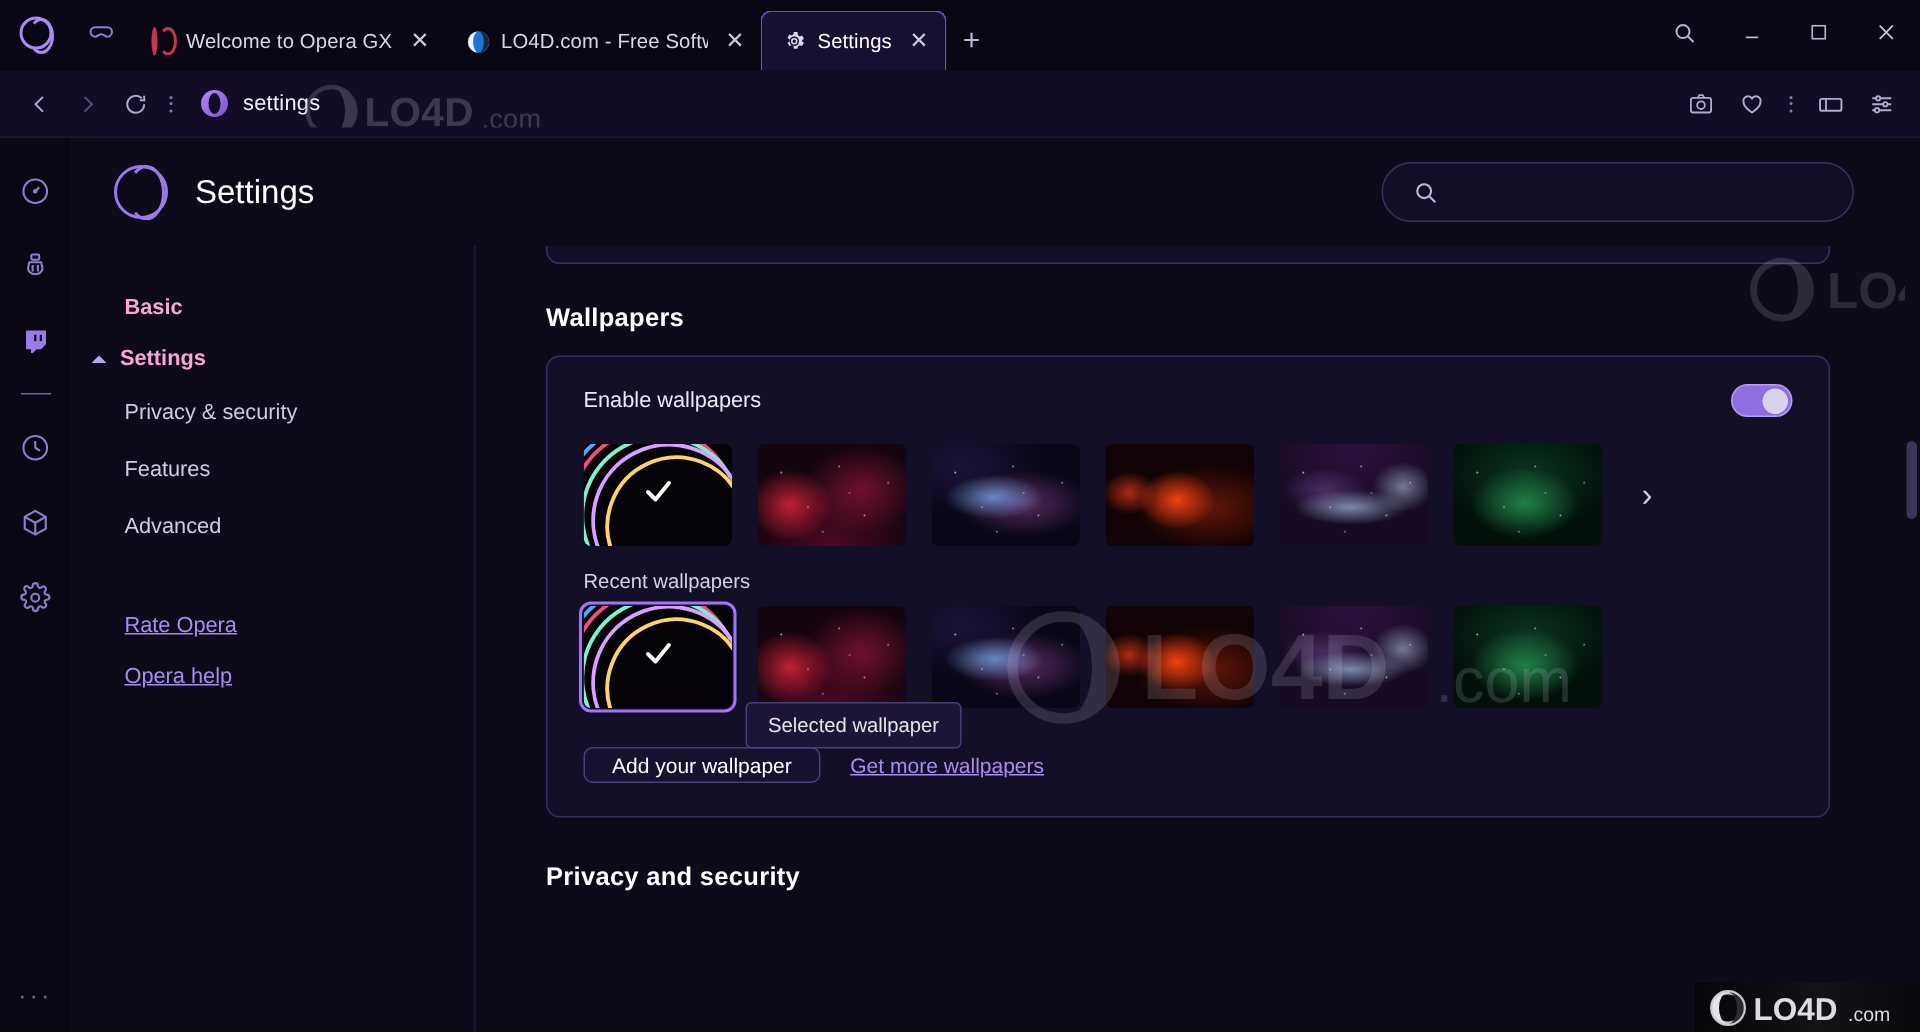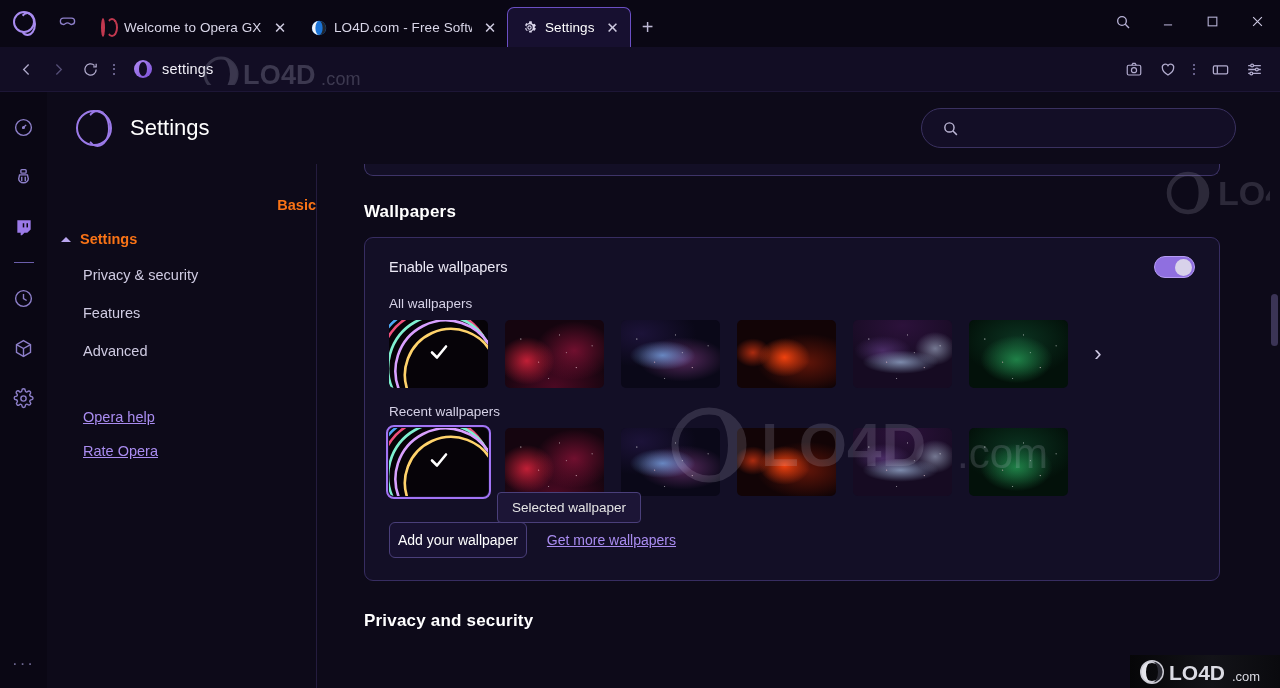--- a/index.html
+++ b/index.html
@@ -164,21 +164,21 @@
     padding: 0 14px 0 20px;
   }
   .search-box .ph { flex: 1; font-size: 14.5px; color: #b9b4d2; }
 
   .body-split { display: flex; height: 524px; }
   .sidenav {
     width: 270px; height: 524px;
     border-right: 1px solid #241c3e;
     padding: 24px 0 0 36px; flex-shrink: 0;
   }
-  .nav-group { font-size: 14.5px; color: #f97316; font-weight: bold; padding: 9px 0; text-align: right; }
+  .nav-group { font-size: 14.5px; color: #f9a8d4; font-weight: bold; padding: 9px 0; }
   .nav-group.with-caret { display: flex; align-items: center; gap: 9px; margin-left: -22px; }
   .caret-up {
     width: 0; height: 0; border-left: 5px solid transparent;
     border-right: 5px solid transparent; border-bottom: 5px solid #b9a6ef;
     flex-shrink: 0;
   }
   .nav-sub { font-size: 14.5px; color: #cfcbe2; padding: 11px 0; }
   .nav-link {
     font-size: 14.5px; color: #a98cf0; text-decoration: underline;
     padding: 9px 0; display: block;
@@ -300,22 +300,22 @@
   .tooltip {
     position: absolute; left: 108px; top: 64px;
     background: #1c1536; border: 1px solid #4a3f7a;
     border-radius: 4px; padding: 7px 14px;
     font-size: 13.5px; color: #e5e5e5; white-space: nowrap;
     z-index: 20;
   }
 
   .btn-row { display: flex; align-items: center; gap: 20px; padding: 10px 0 22px 0; }
   .btn-outline {
-    height: 36px; border: 1px solid #4a3f7a; border-radius: 6px;
-    background: #171130; padding: 0 8px;
+    height: 24px; border: 1px solid #4a3f7a; border-radius: 6px;
+    background: #171130; padding: 0 18px;
     display: flex; align-items: center;
     font-size: 14px; color: #ffffff;
   }
   .link-inline {
     font-size: 14px; color: #a98cf0; text-decoration: underline;
   }
   .sec-title.bottom { margin-top: 30px; }
 
   
   .wm { position: absolute; pointer-events: none; user-select: none; }
@@ -548,41 +548,40 @@
     <div class="sidenav">
       <div class="nav-group">Basic</div>
       <div class="nav-group with-caret">
         <span class="caret-up"></span>
         <span>Settings</span>
       </div>
       <div class="nav-sub">Privacy &amp; security</div>
       <div class="nav-sub">Features</div>
       <div class="nav-sub">Advanced</div>
       <div class="nav-gap"></div>
+      <a class="nav-link">Rate Opera</a>
       <a class="nav-link">Opera help</a>
-      <a class="nav-link">Rate Opera</a>
     </div>
 
     <div class="content">
       <div class="content-inner">
 
         <div class="card-top-cut"></div>
 
         <div class="sec-title">Wallpapers</div>
 
         <div class="card">
 
           <div class="row-toggle">
             <span class="lbl">Enable wallpapers</span>
             <div class="toggle">
               <span class="knob"></span>
             </div>
           </div>
 
-          <div class="sub-label">All wallpapers</div>
           <div class="wp-row">
 
             <div class="wp">
               <div class="art-rainbow">
                 <svg width="100" height="68" viewBox="0 0 100 68">
                   <g fill="none" stroke-width="2.6">
                     <path d="M-28 74 A72 72 0 0 1 66 -12" stroke="#e84fd0"></path>
                     <path d="M-24 74 A68 68 0 0 1 70 -8" stroke="#3fd4e8"></path>
                     <path d="M-20 74 A64 64 0 0 1 74 -4" stroke="#f2c13c"></path>
                     <path d="M-16 74 A60 60 0 0 1 78 0" stroke="#a861f0"></path>

